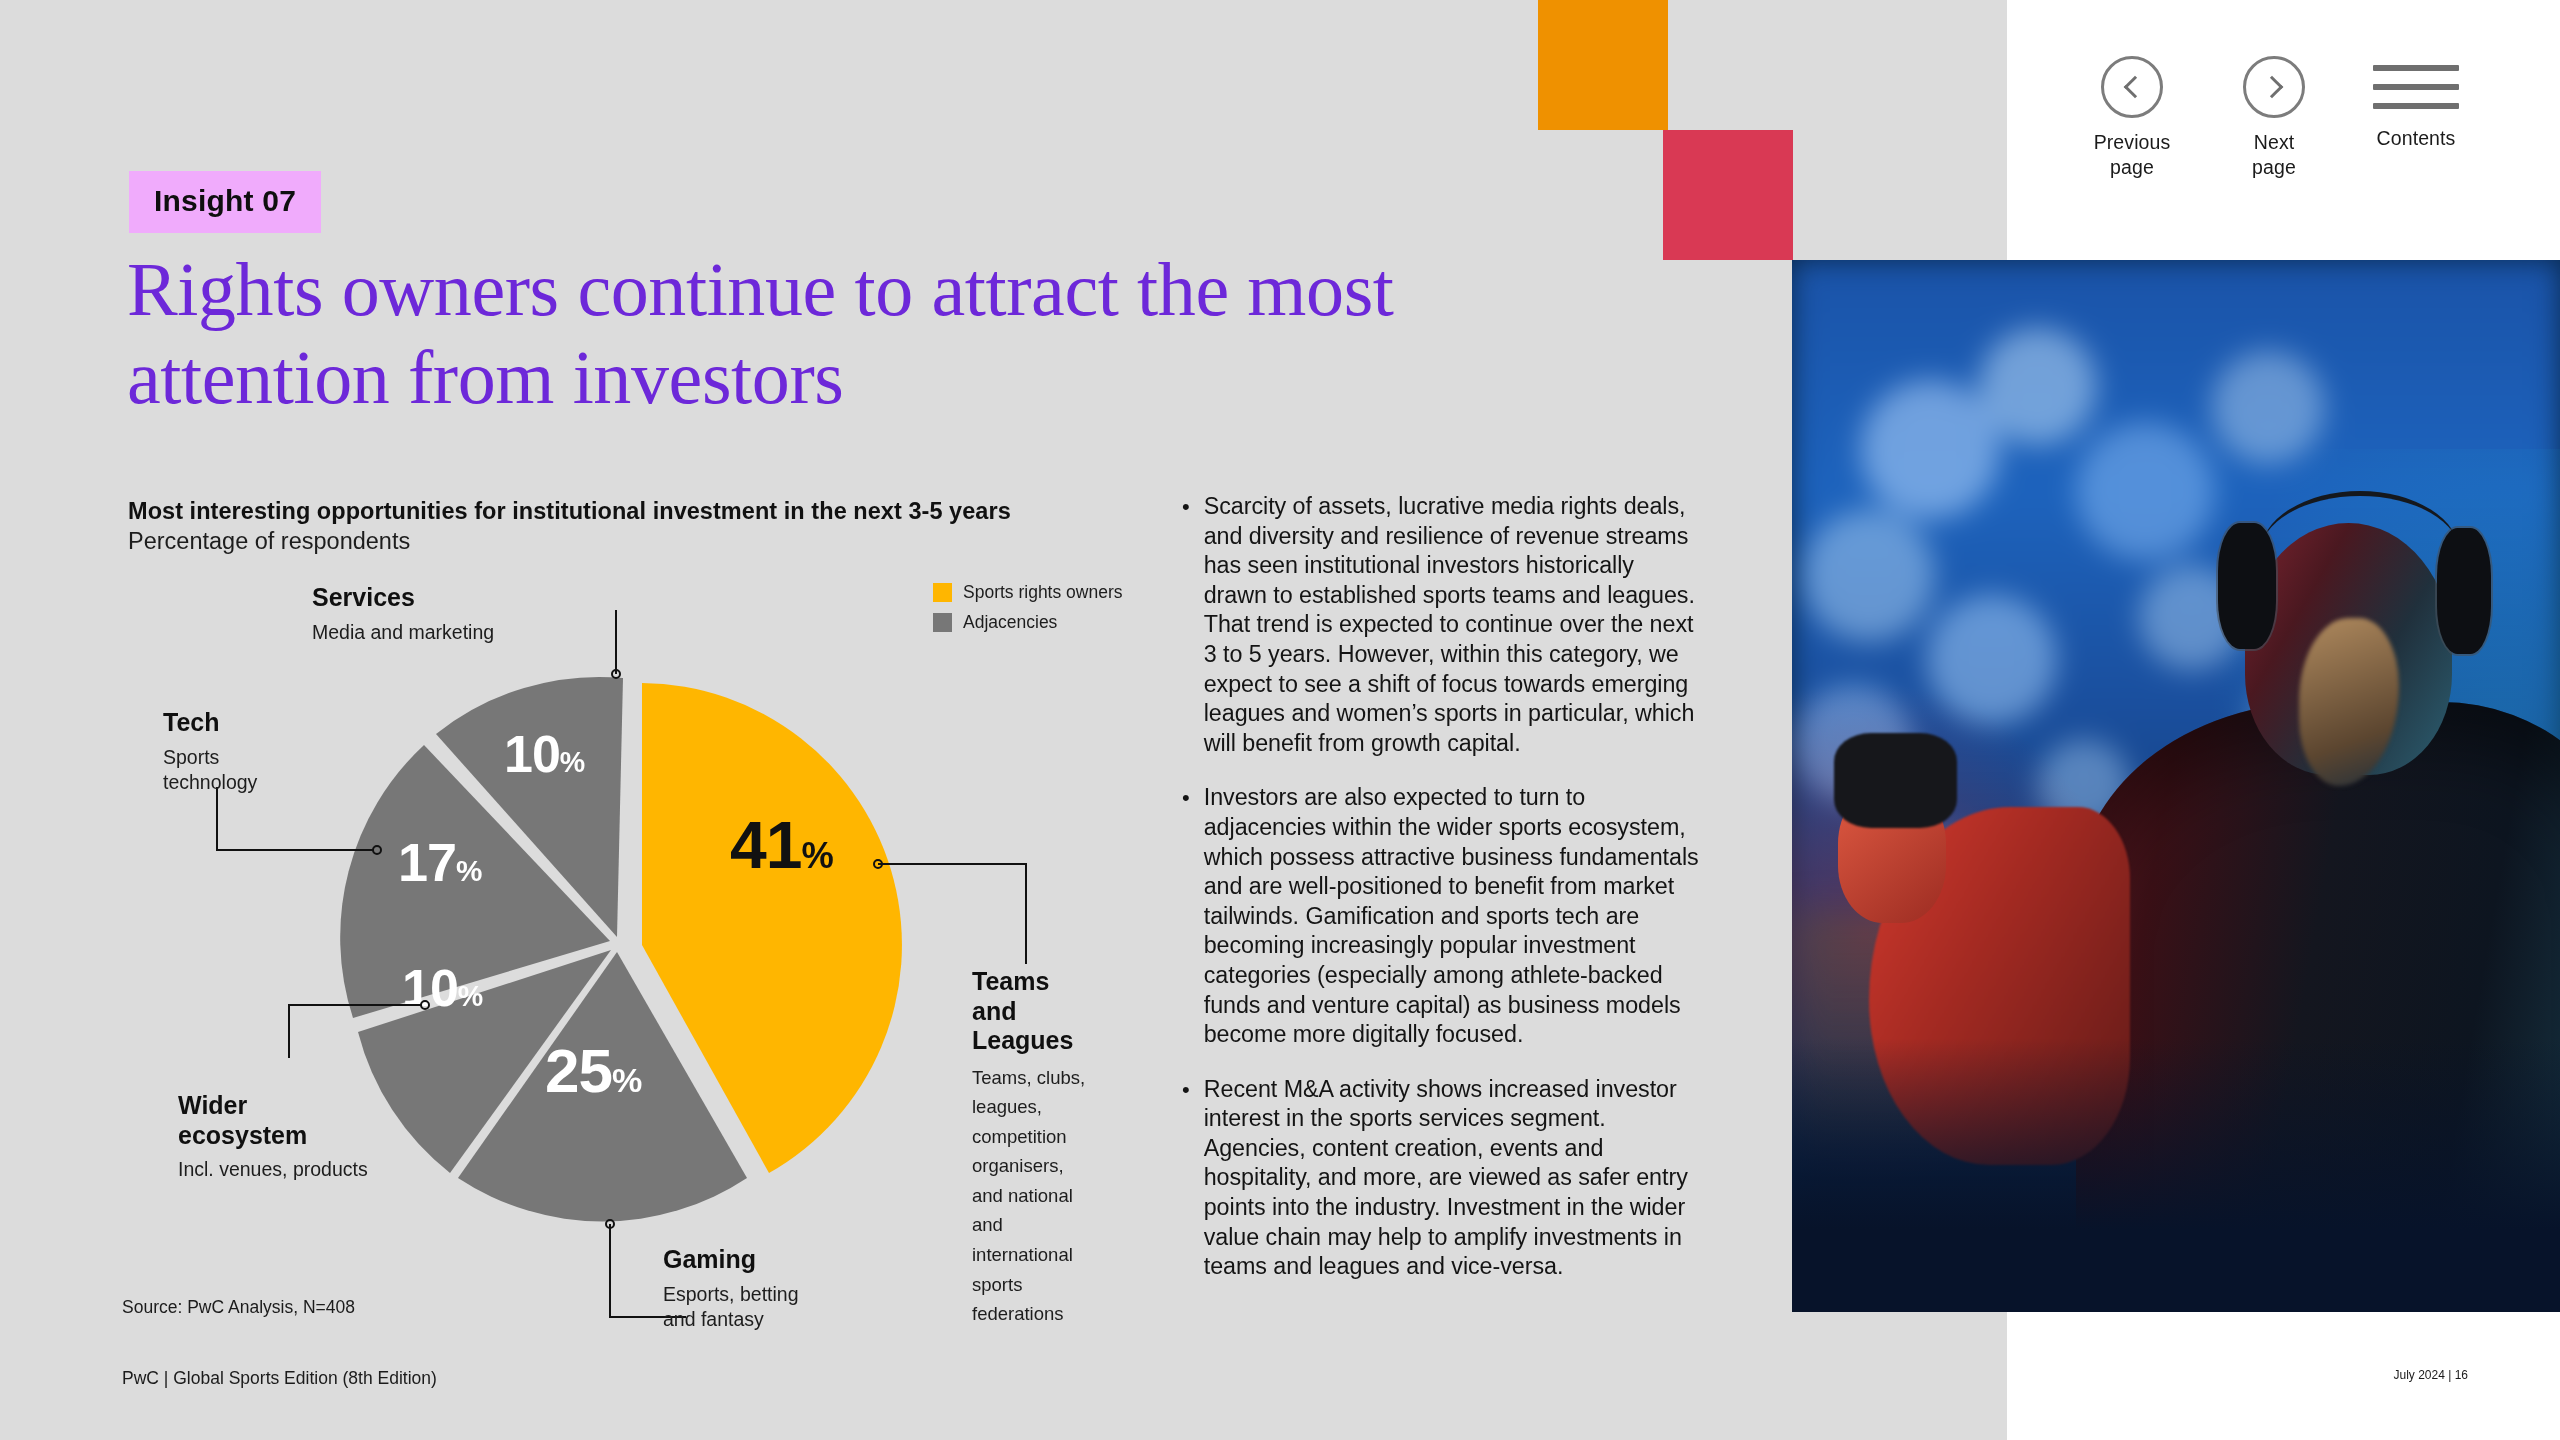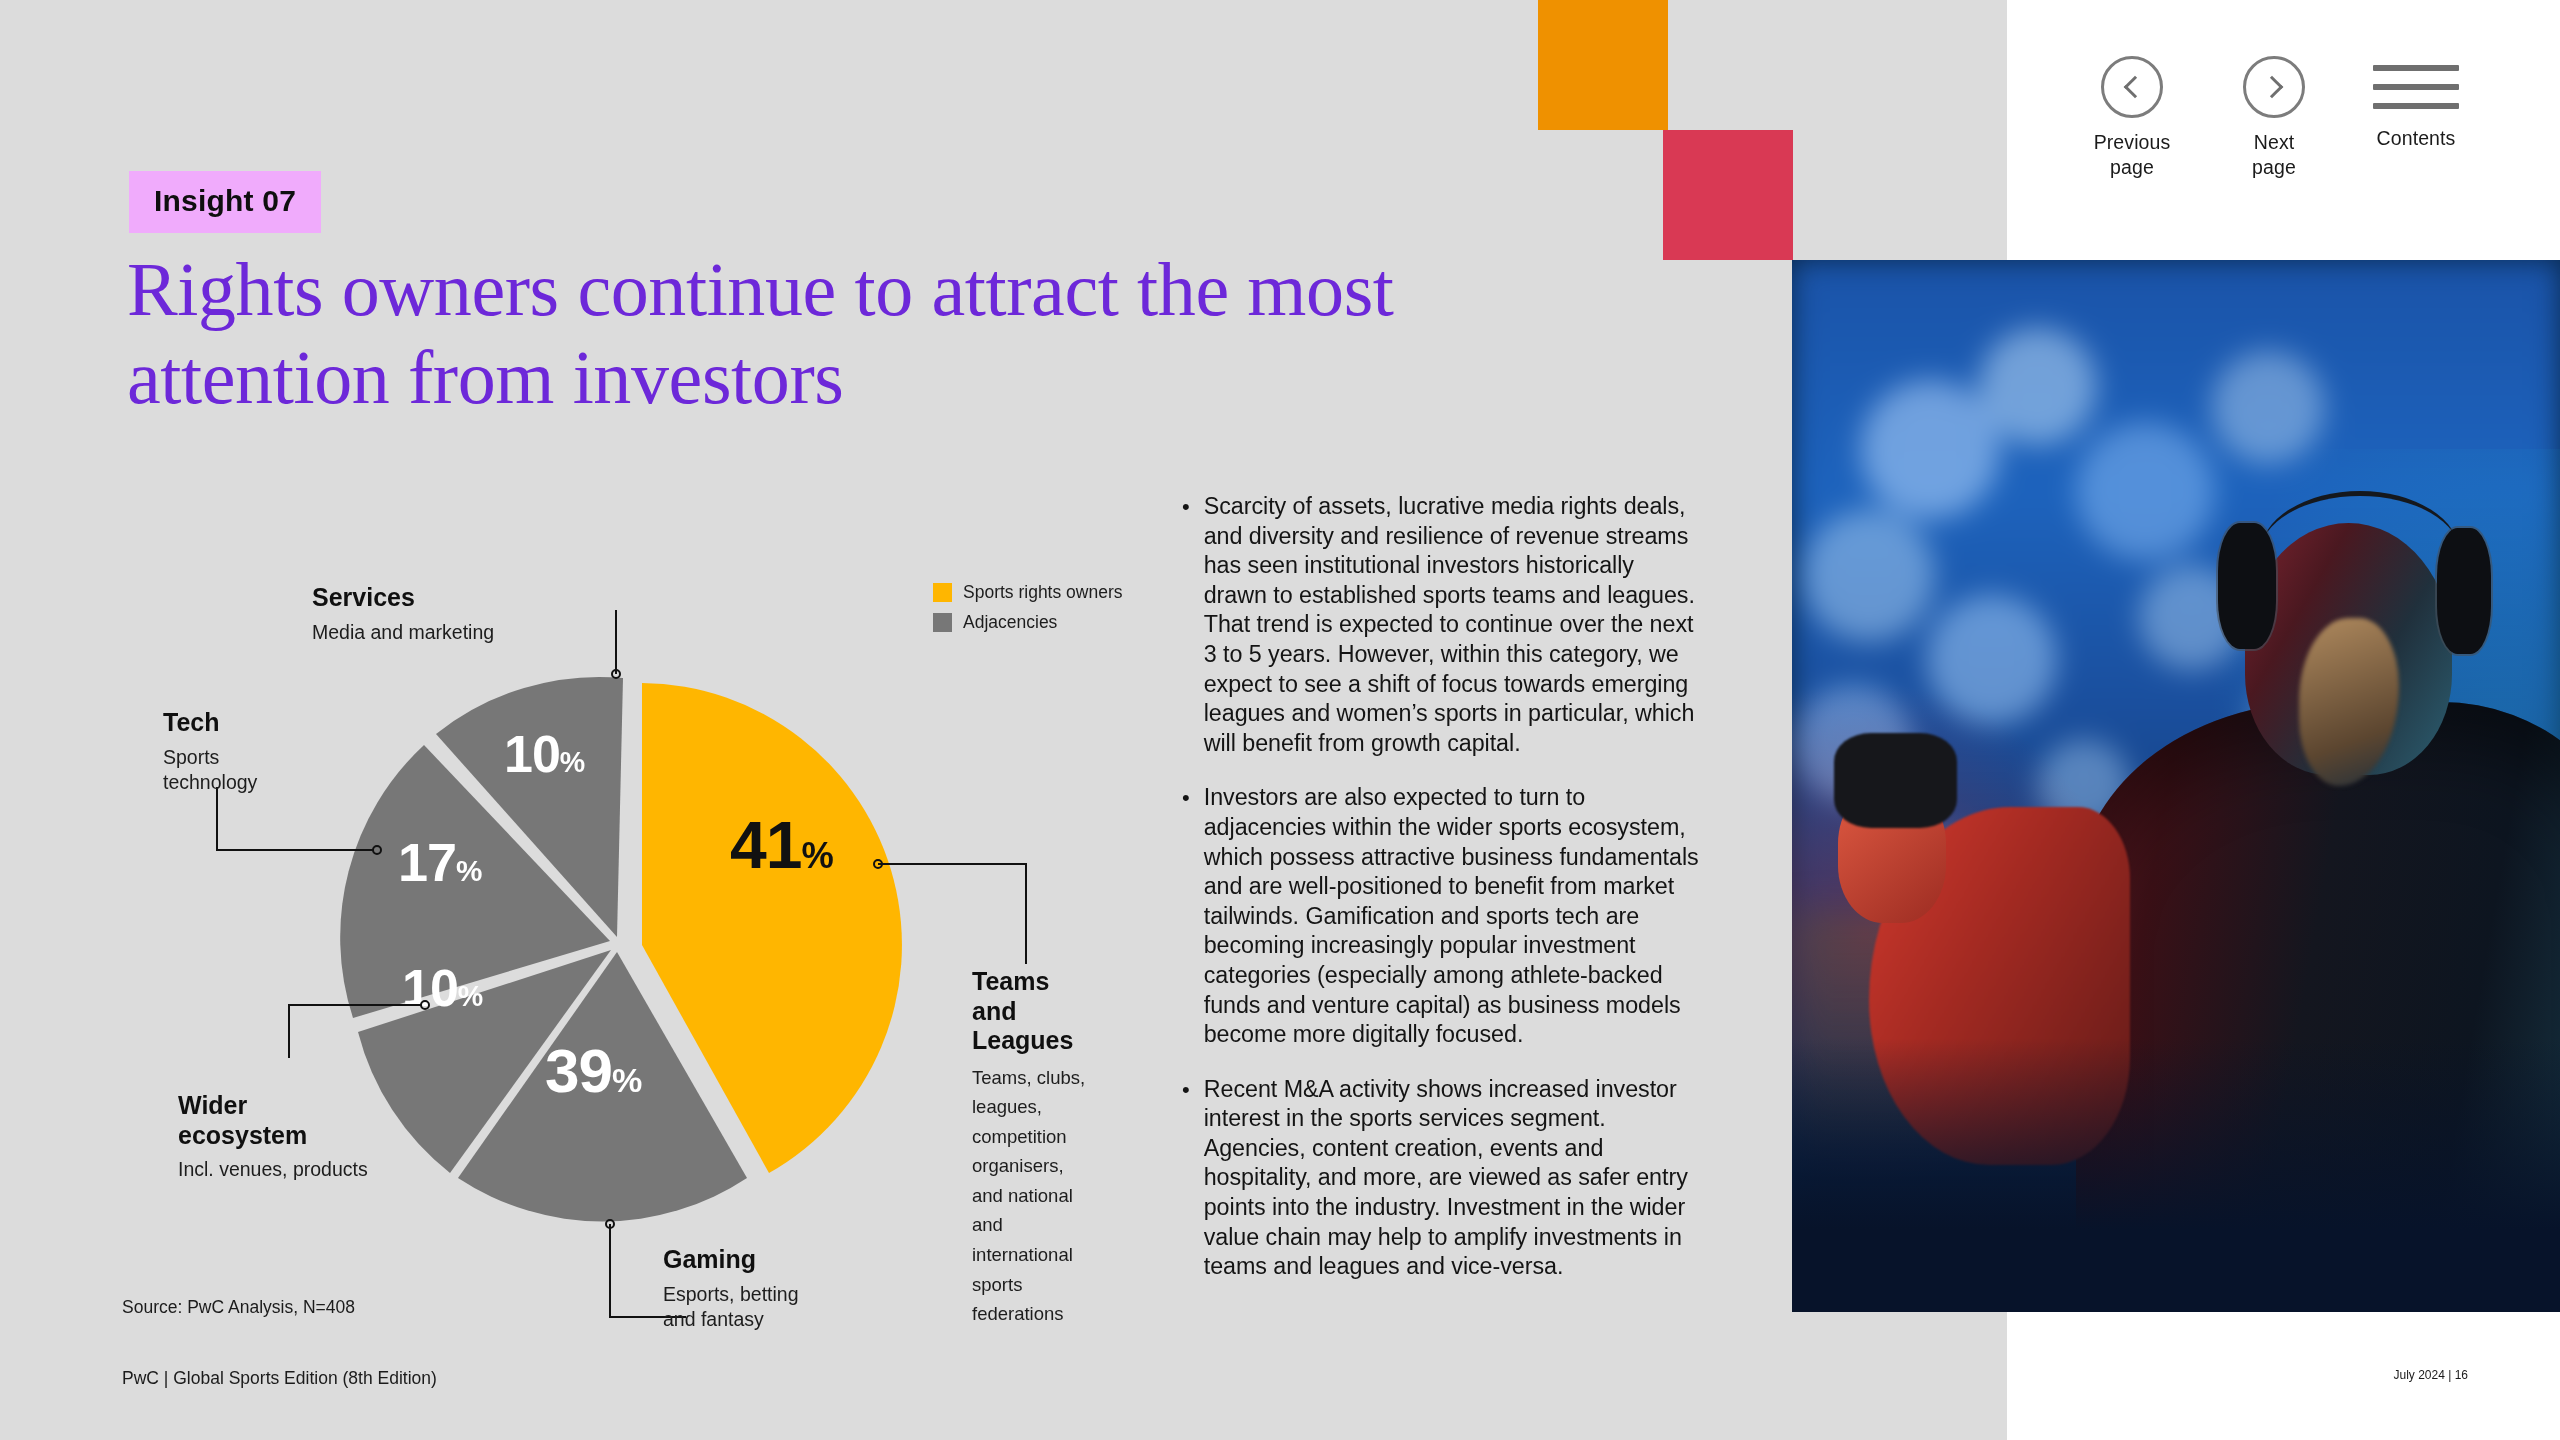--- a/index.html
+++ b/index.html
@@ -223,20 +223,24 @@
           <i></i>
           <i></i>
         </div>
       <div class="nav-label">Contents</div>
     </div>
   </div>
 
   <div class="badge">Insight 07</div>
   <div class="headline">Rights owners continue to attract the most attention from investors</div>
 
+  <div class="chart-head">
+    <div class="chart-title">Most interesting opportunities for institutional investment in the next 3-5 years</div>
+    <div class="chart-sub">Percentage of respondents</div>
+  </div>
 
   <div class="legend">
     <div class="legend-row">
       <span class="legend-sw" style="background:#FFB600"></span>
       <span class="legend-tx">Sports rights owners</span>
     </div>
     <div class="legend-row">
       <span class="legend-sw" style="background:#777777"></span>
       <span class="legend-tx">Adjacencies</span>
     </div>
@@ -255,21 +259,21 @@
         <path fill="#777777" d="M 320 341 L 63 418 A 262 262 0 0 1 134 145 Z"></path>
 
         <path fill="#777777" d="M 327 337 L 146 134 A 262 262 0 0 1 333 78 Z"></path>
       </g>
     </svg>
 
     <div class="slice-val dark" style="left:440px; top:212px; font-size:66px;">
       <span>41</span><span class="pc">%</span>
     </div>
     <div class="slice-val" style="left:255px; top:440px; font-size:62px;">
-      <span>39</span><span class="pc">%</span>
+      <span>25</span><span class="pc">%</span>
     </div>
     <div class="slice-val" style="left:112px; top:362px; font-size:52px;">
       <span>10</span><span class="pc">%</span>
     </div>
     <div class="slice-val" style="left:108px; top:235px; font-size:54px;">
       <span>17</span><span class="pc">%</span>
     </div>
     <div class="slice-val" style="left:214px; top:128px; font-size:52px;">
       <span>10</span><span class="pc">%</span>
     </div>

